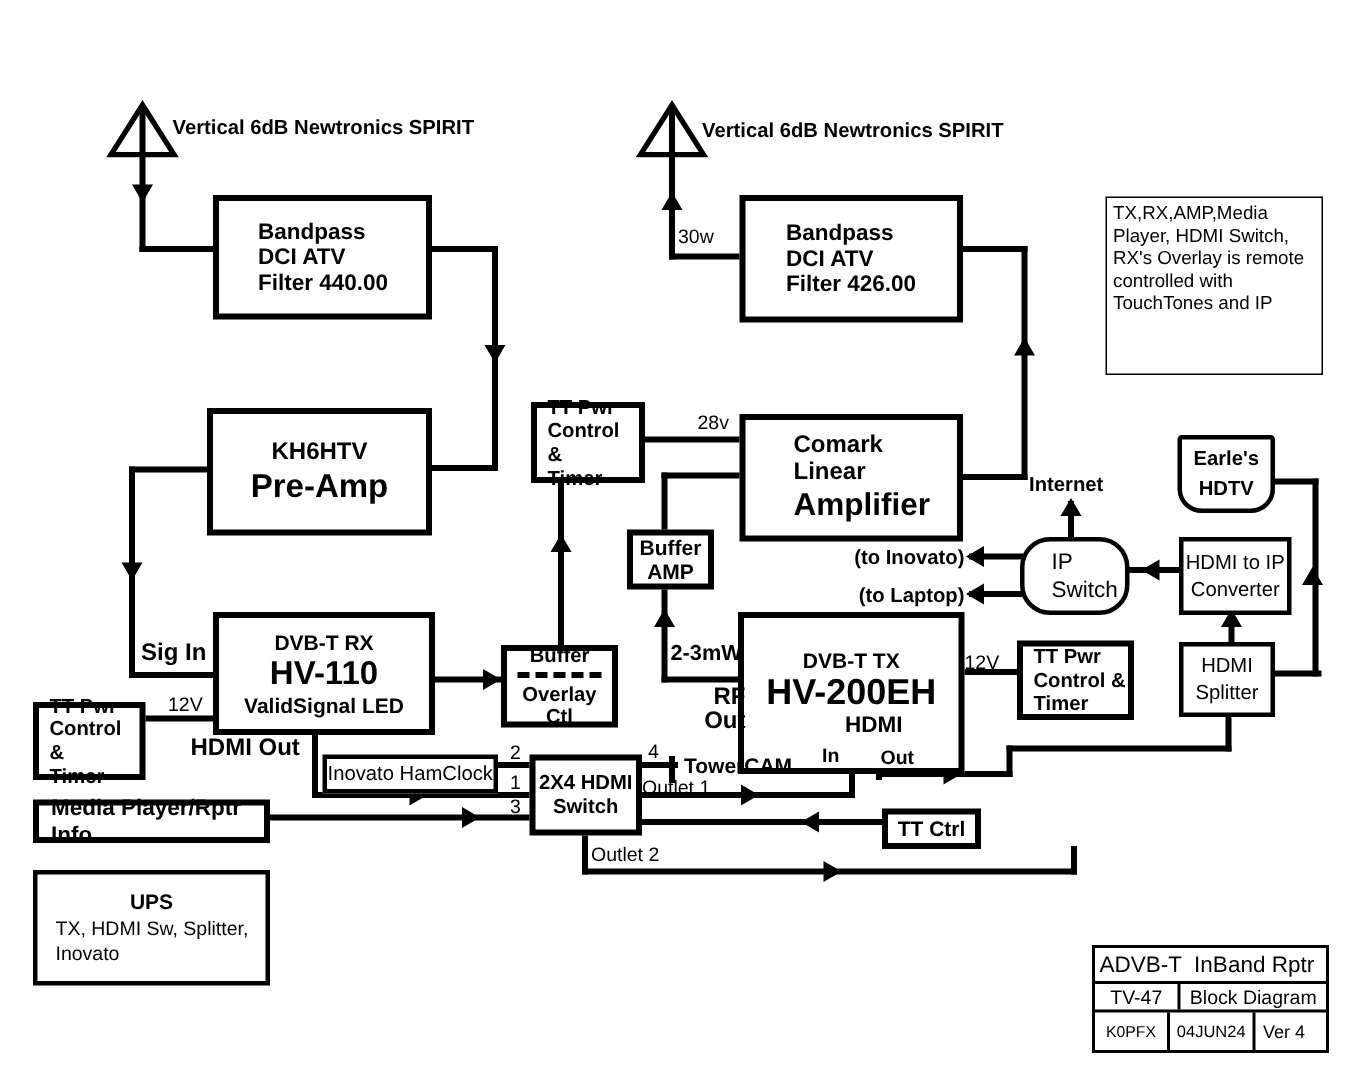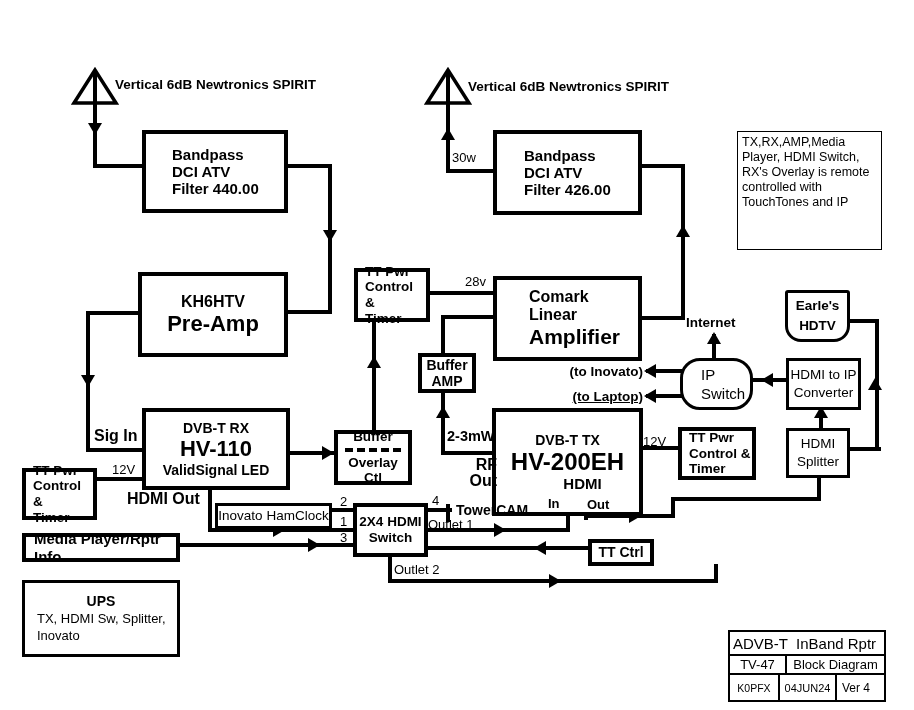--- a/index.html
+++ b/index.html
@@ -230,21 +230,21 @@
   <div class="lbl b" style="left:127px;top:490px;font-size:16px;">HDMI Out</div>
   <div class="lbl" style="left:465px;top:274px;">28v</div>
   <div class="lbl b" style="left:447px;top:428px;font-size:14.5px;">2-3mW</div>
   <div class="lbl b" style="left:455px;top:457px;width:42px;text-align:right;font-size:16px;line-height:16px;white-space:normal;">
     <span>RF</span><br>
     <span>Out</span>
   </div>
   <div class="lbl" style="left:643px;top:434px;">12V</div>
   <div class="lbl b" style="left:686px;top:315px;font-size:13.5px;">Internet</div>
   <div class="lbl b" style="left:558px;top:364px;width:85px;text-align:right;font-size:13.5px;">(to Inovato)</div>
-  <div class="lbl b" style="left:558px;top:389px;width:85px;text-align:right;font-size:13.5px;text-decoration:underline;">(to Laptop)</div>
+  <div class="lbl b" style="left:558px;top:389px;width:85px;text-align:right;font-size:13.5px;">(to Laptop)</div>
   <div class="lbl b" style="left:548px;top:496px;">In</div>
   <div class="lbl b" style="left:587px;top:497px;">Out</div>
   <div class="lbl" style="left:340px;top:494px;">2</div>
   <div class="lbl" style="left:340px;top:514px;">1</div>
   <div class="lbl" style="left:340px;top:530px;">3</div>
   <div class="lbl" style="left:432px;top:493px;">4</div>
   <div class="lbl b" style="left:456px;top:502px;font-size:14px;">TowerCAM</div>
   <div class="lbl" style="left:428px;top:517px;">Outlet 1</div>
   <div class="lbl" style="left:394px;top:562px;">Outlet 2</div>
 

